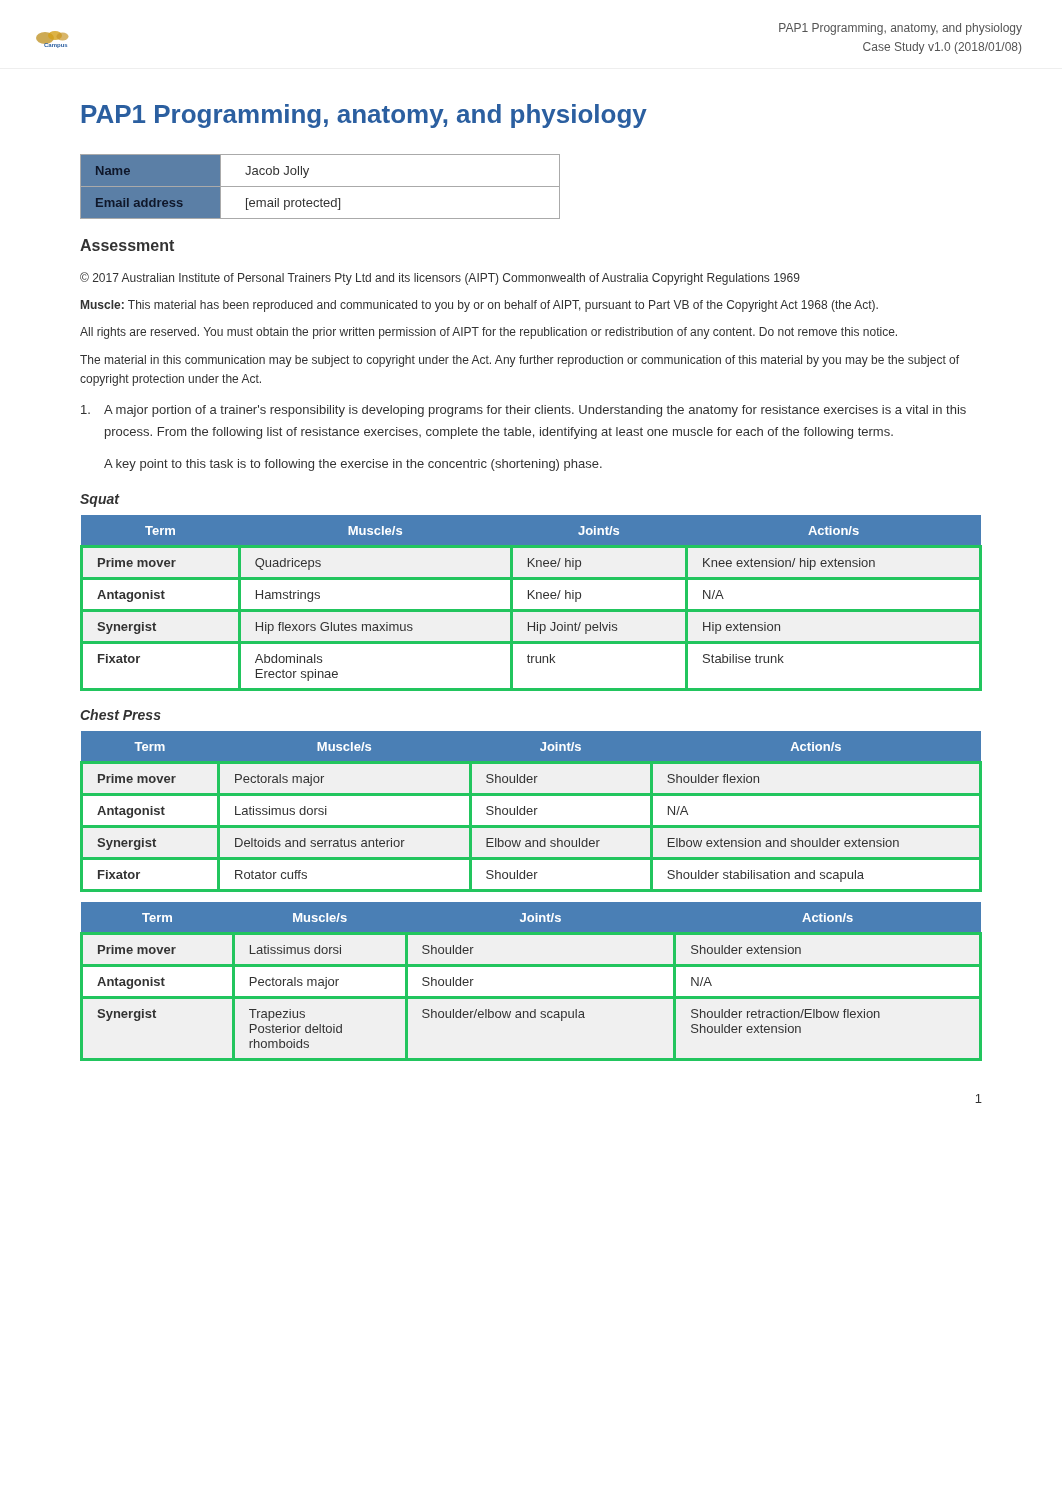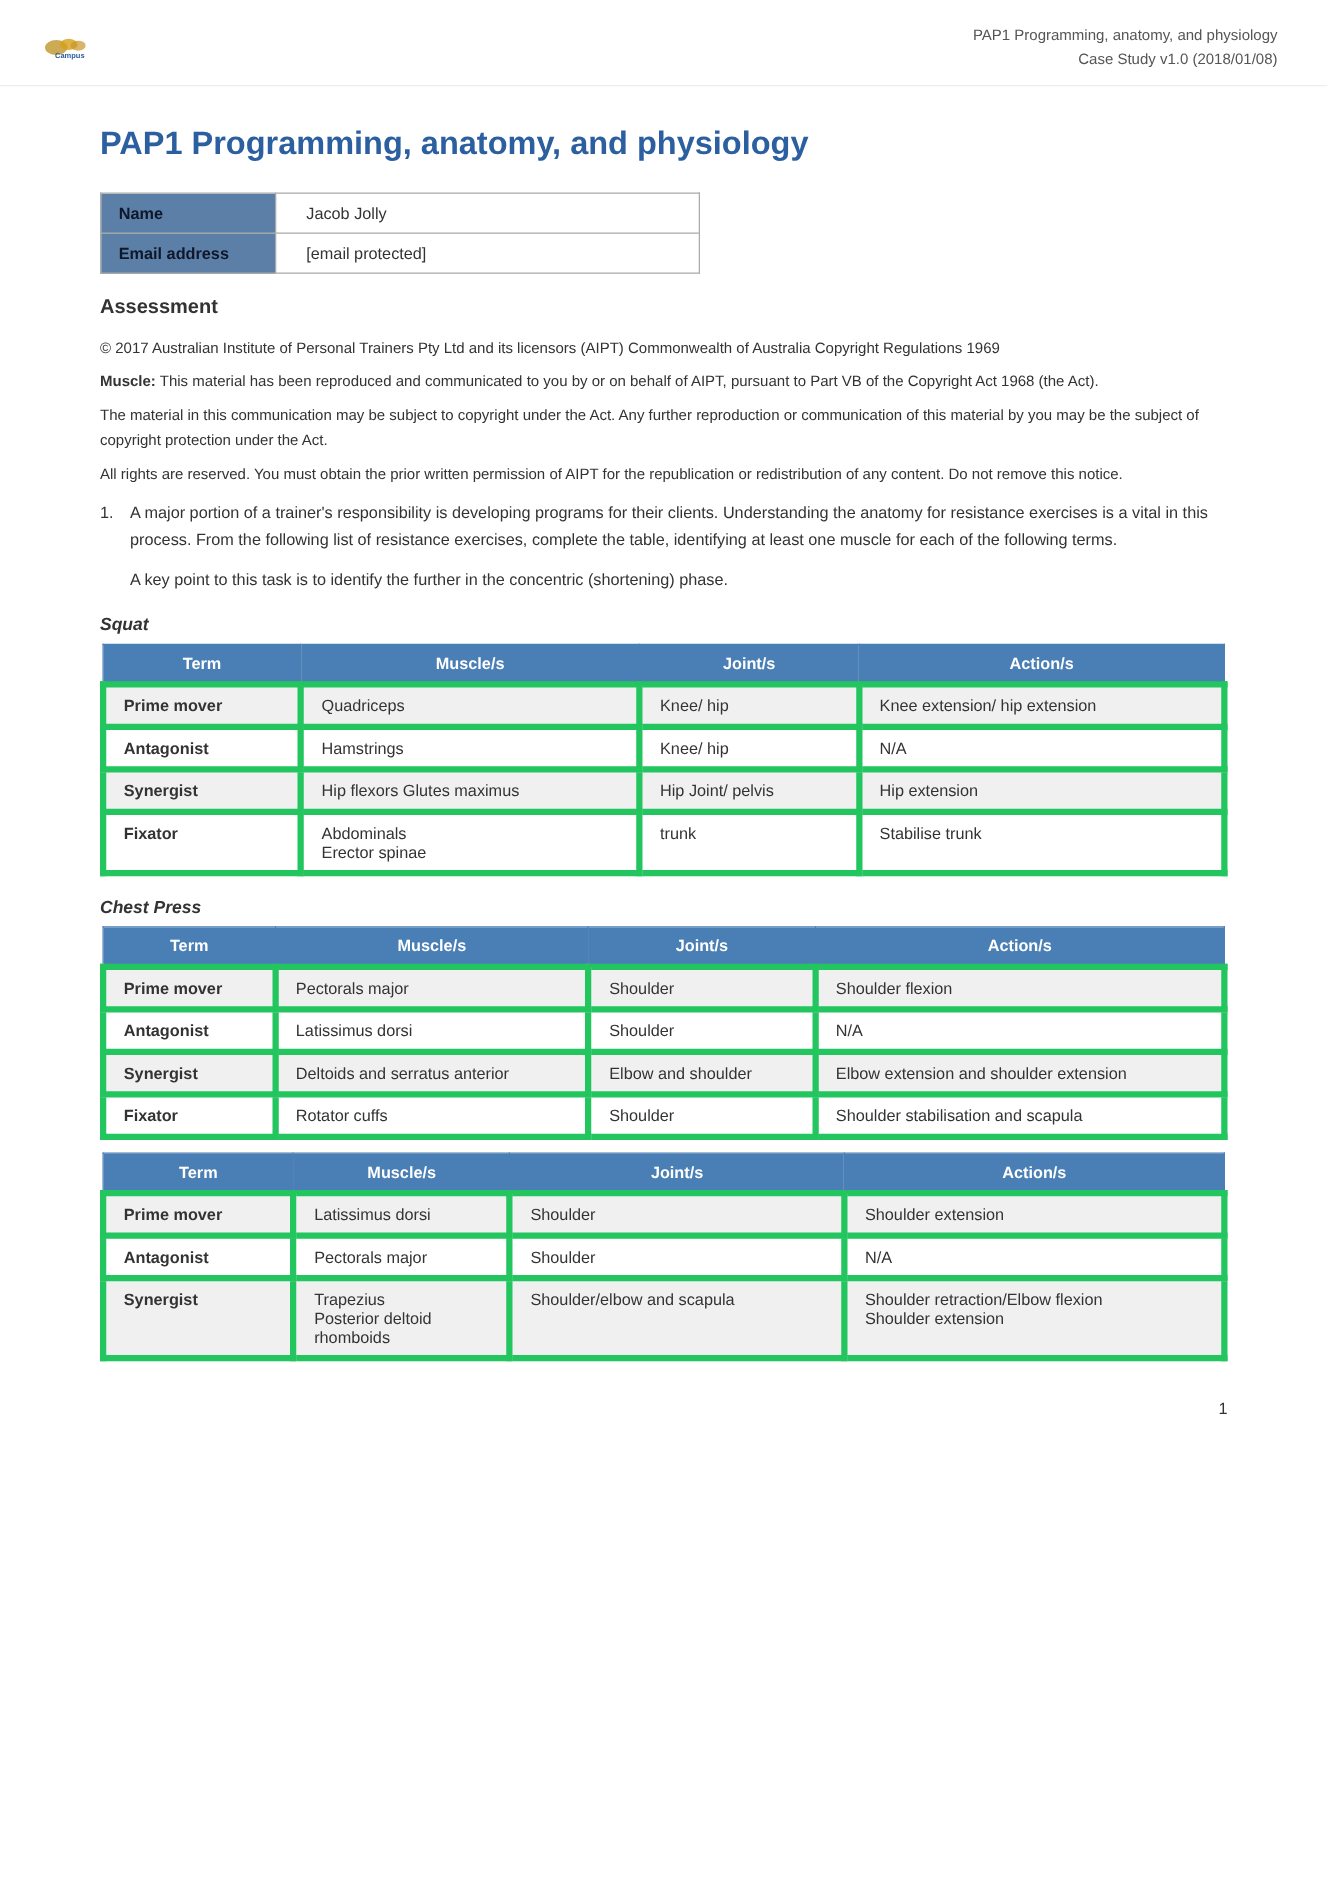--- a/index.html
+++ b/index.html
@@ -127,21 +127,21 @@
       border: 1px solid #4a7fb5;
     }
     .exercise-table tbody tr:nth-child(odd) {
       background: #f0f0f0;
     }
     .exercise-table tbody tr:nth-child(even) {
       background: #fff;
     }
     .exercise-table tbody td {
       padding: 7px 14px;
-      border: 5px solid #22c55e;
+      border: 3px solid #22c55e;
       vertical-align: top;
     }
     .exercise-table tbody td:first-child {
       font-weight: bold;
     }
     .page-number {
       text-align: right;
       font-size: 13px;
       color: #333;
       margin-top: 30px;
@@ -187,31 +187,31 @@
       </tbody>
   </table>
 
   <div class="assessment-label">Assessment</div>
 
   <div class="copyright-block">
     <p>© 2017 Australian Institute of Personal Trainers Pty Ltd and its licensors (AIPT) Commonwealth of Australia Copyright Regulations 1969</p>
     <p>
       <span class="warning-bold">Muscle:</span><span> This material has been reproduced and communicated to you by or on behalf of AIPT, pursuant to Part VB of the Copyright Act 1968 (the Act).</span>
     </p>
+    <p>All rights are reserved. You must obtain the prior written permission of AIPT for the republication or redistribution of any content. Do not remove this notice.</p>
     <p>The material in this communication may be subject to copyright under the Act. Any further reproduction or communication of this material by you may be the subject of copyright protection under the Act.</p>
-    <p>All rights are reserved. You must obtain the prior written permission of AIPT for the republication or redistribution of any content. Do not remove this notice.</p>
   </div>
 
 
   <div class="question-block">
     <div class="question-text">
       <span class="question-number">1.</span>
       <span>A major portion of a trainer's responsibility is developing programs for their clients. Understanding the anatomy for resistance exercises is a vital in this process. From the following list of resistance exercises, complete the table, identifying at least one muscle for each of the following terms.</span>
     </div>
-    <div class="key-point">A key point to this task is to identify the further in the concentric (shortening) phase.</div>
+    <div class="key-point">A key point to this task is to following the exercise in the concentric (shortening) phase.</div>
   </div>
 
   <div id="exercises-container">
       <div class="exercise-section-title">Squat</div>
       <table class="exercise-table">
         <thead>
           <tr>
             <th>Term</th>
             <th>Muscle/s</th>
             <th>Joint/s</th>

